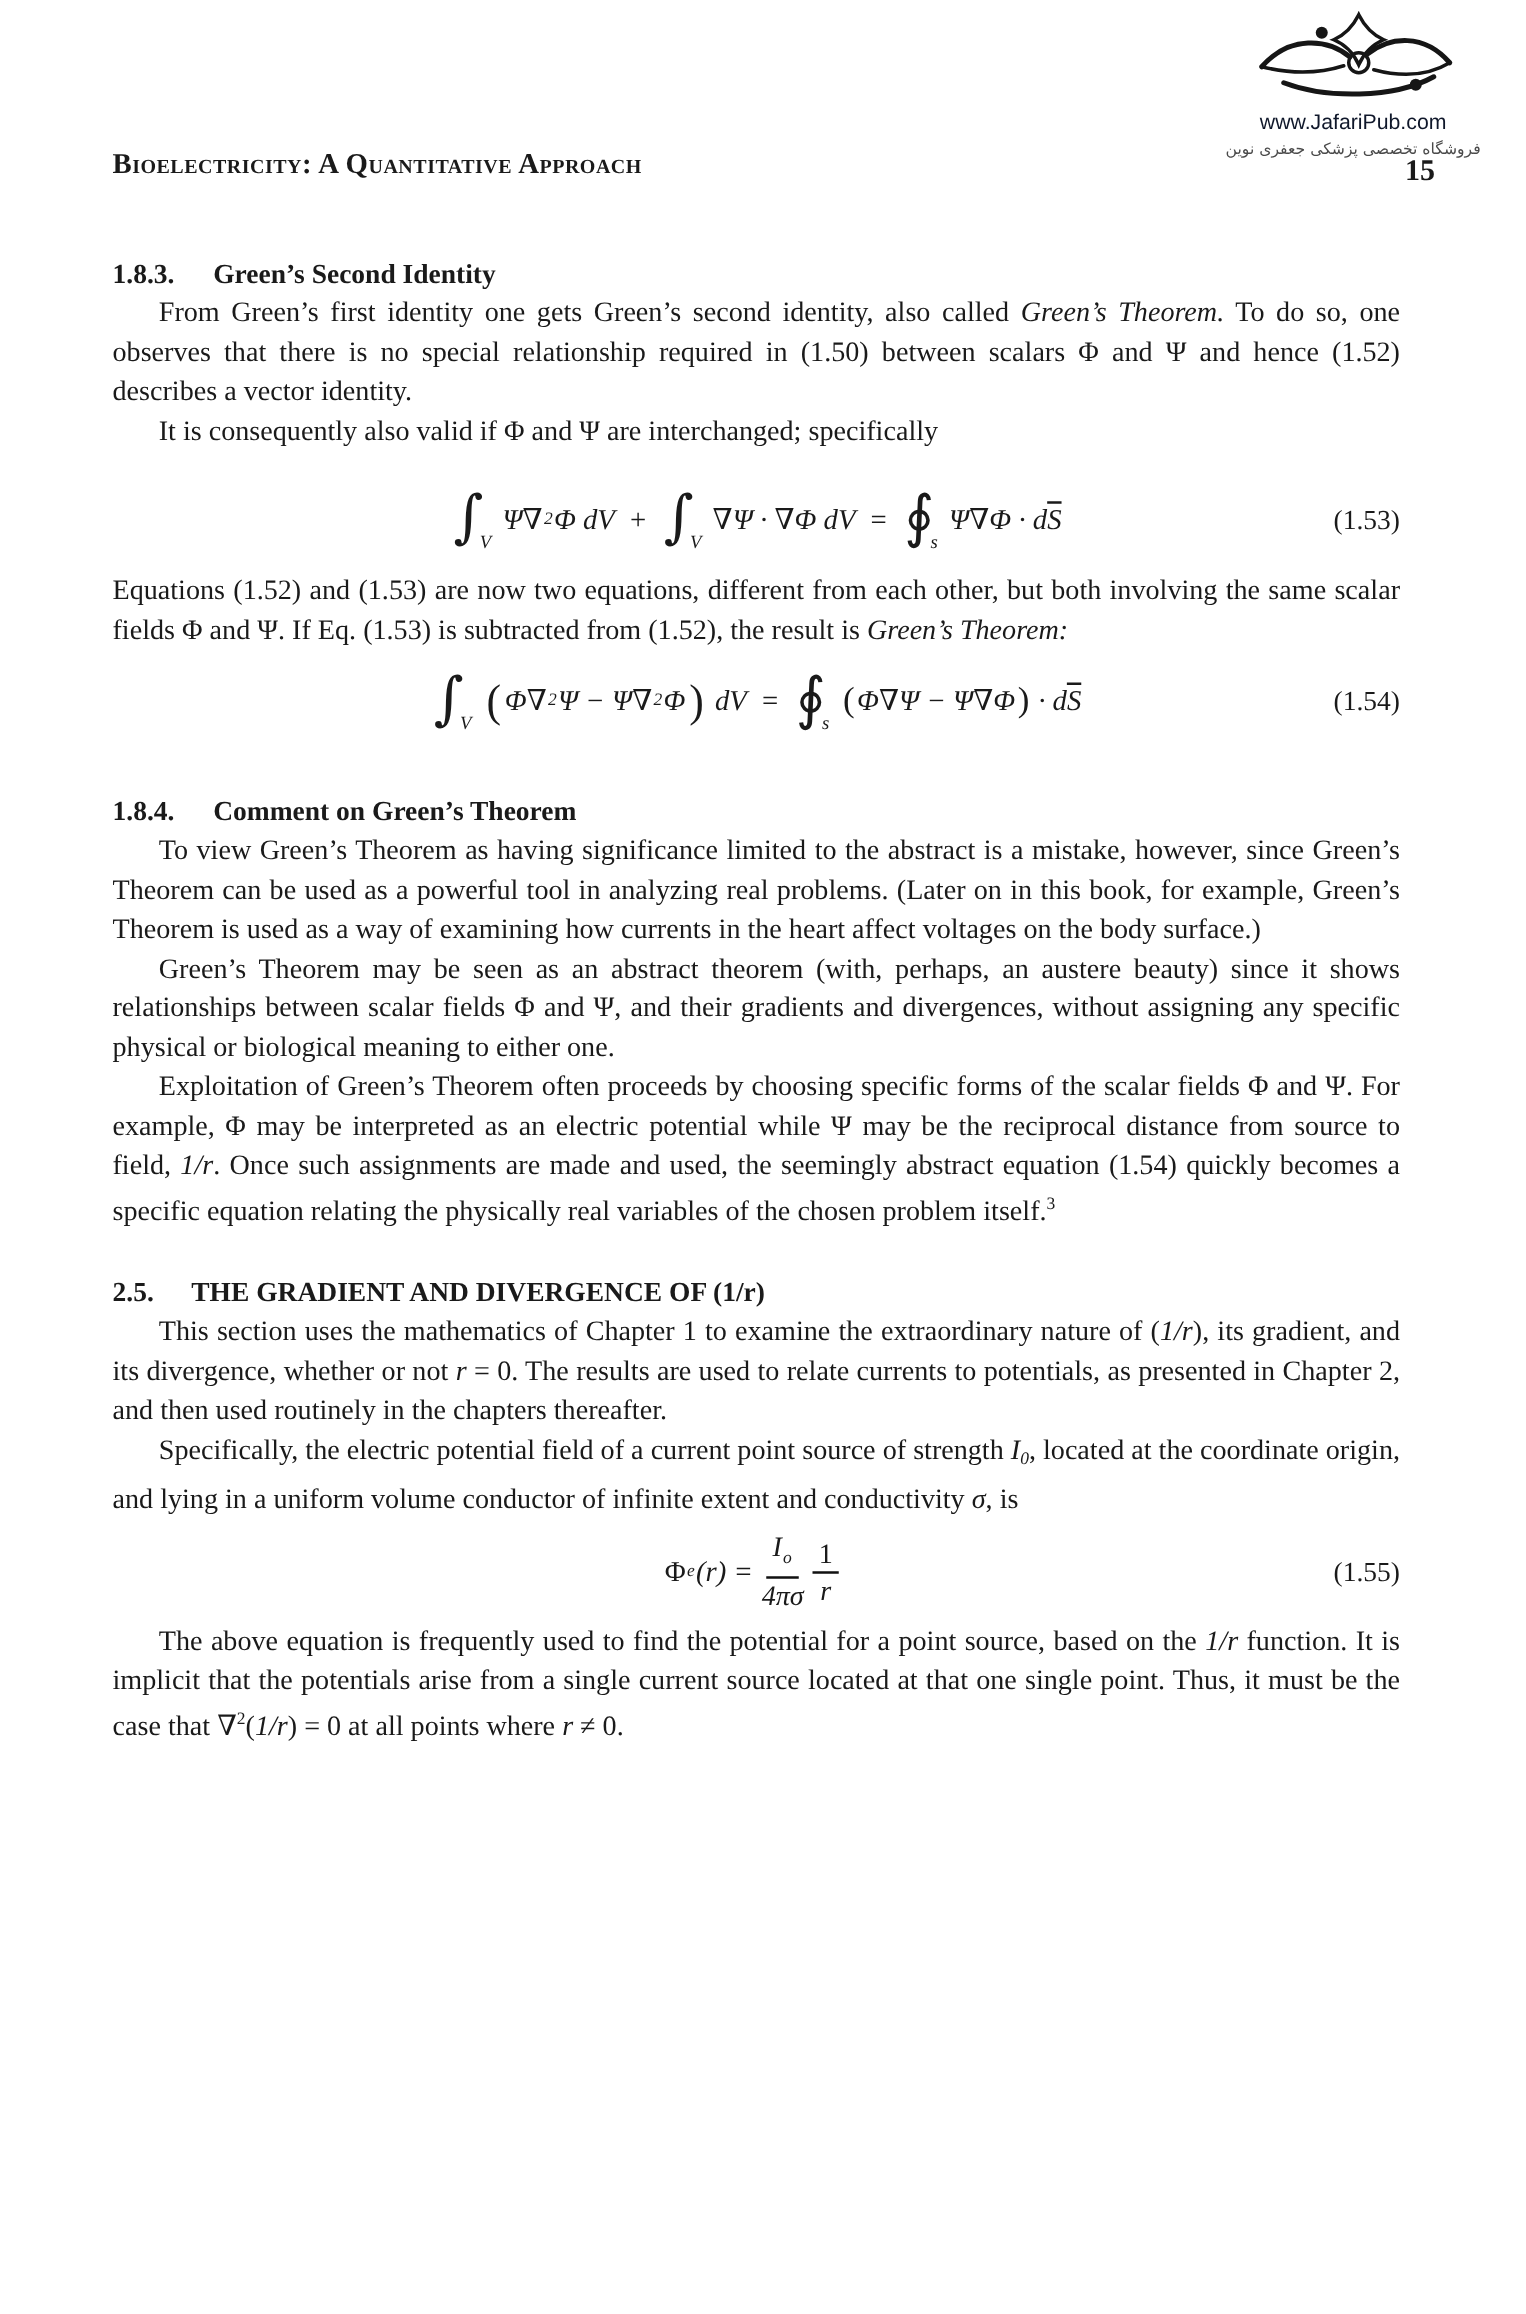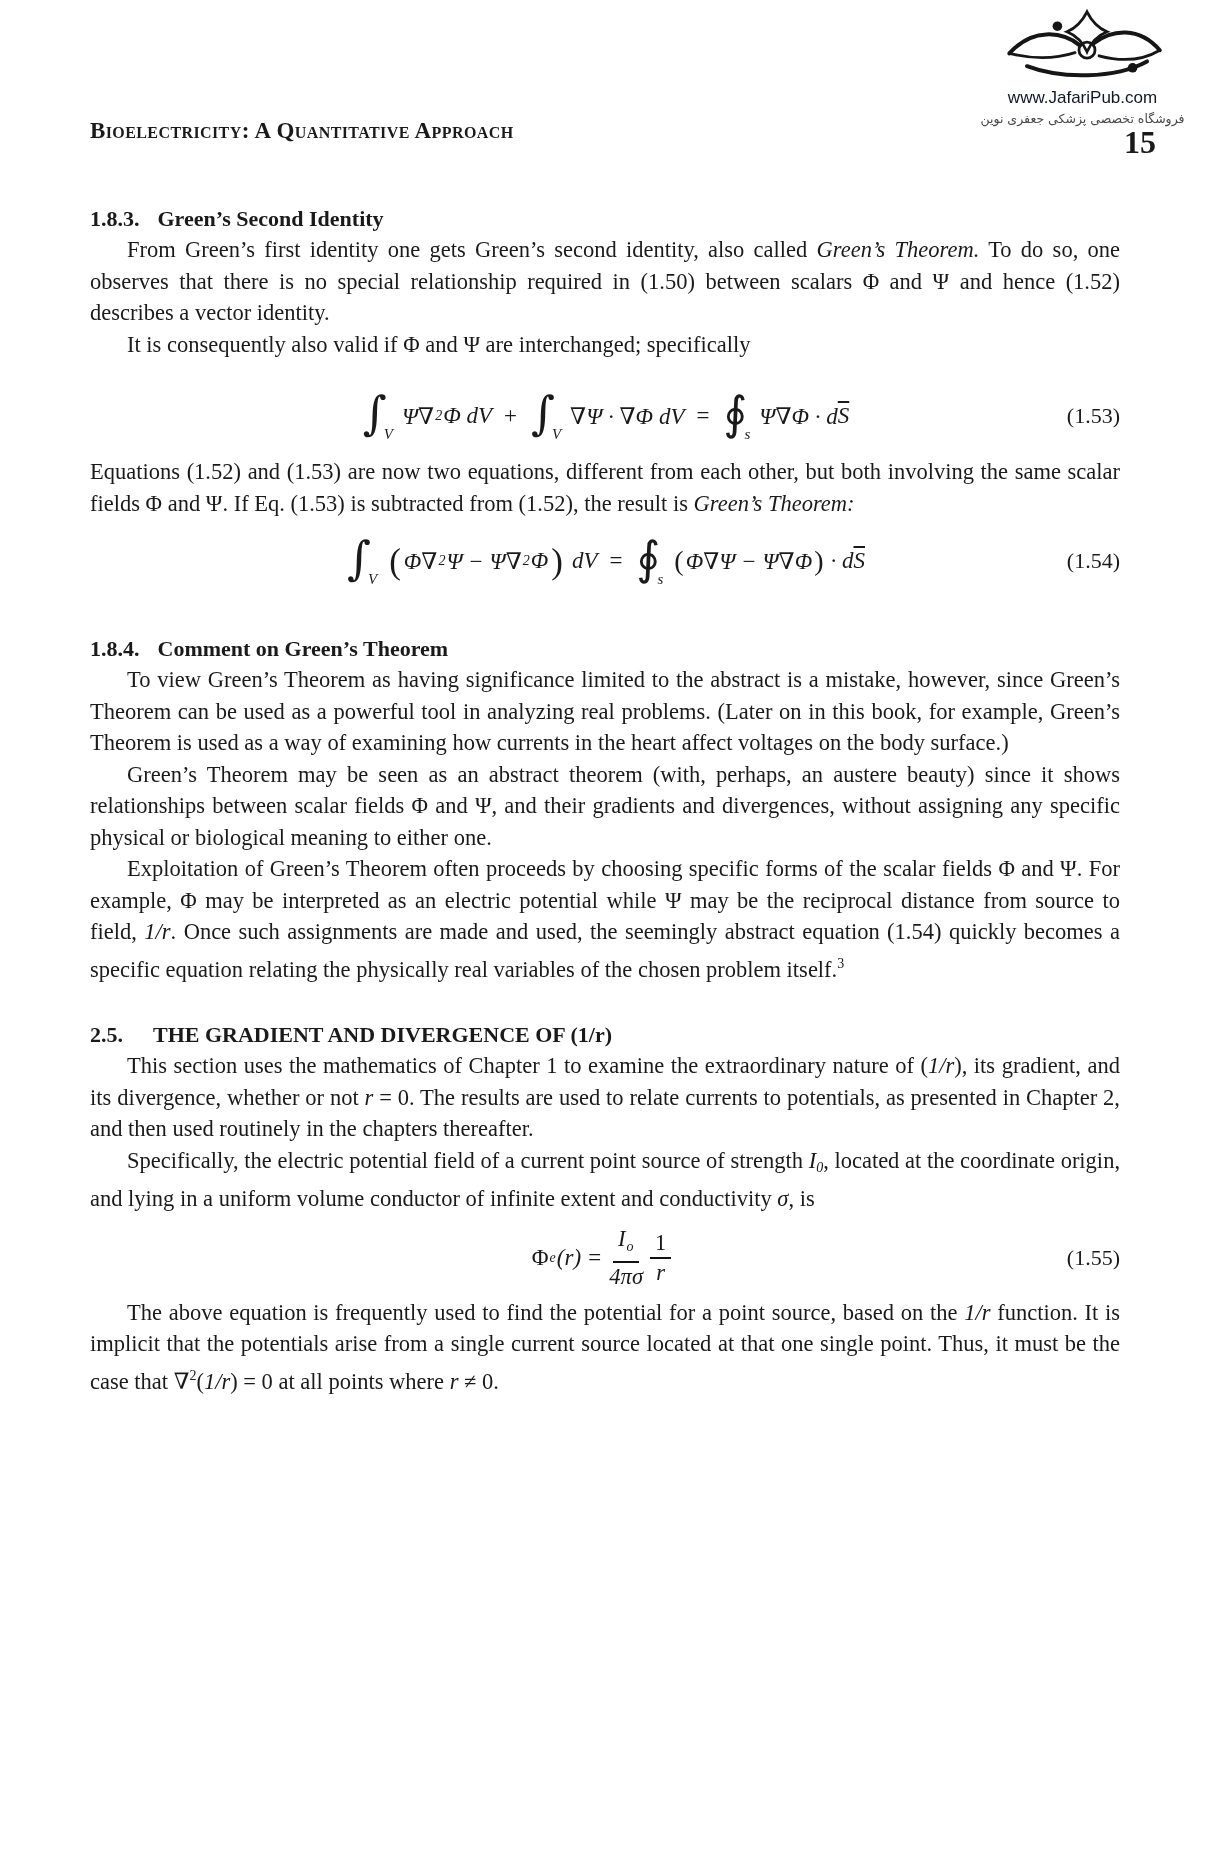--- a/index.html
+++ b/index.html
@@ -11,41 +11,41 @@
   }
 
   
   .running-head {
     position:absolute; left:90px; top:118px;
     font-weight:bold; font-variant:small-caps; font-size:23px; letter-spacing:.4px;
     white-space:nowrap;
   }
   .page-number {
     position:absolute; left:1124px; top:124px;
-    font-weight:bold; font-size:32px; z-index:2;
+    font-weight:bold; font-size:24px; z-index:2;
   }
   .logo-block {
     position:absolute; left:975px; top:8px; width:215px; text-align:center;
   }
   .logo-art { display:block; margin:0 auto; }
   .logo-web {
     color:#0f172a; font-family:"Liberation Sans","DejaVu Sans",sans-serif;
     font-size:17px; line-height:19px; margin-top:2px;
   }
   .logo-fa {
     color:#4a4a4a; font-family:"DejaVu Sans",sans-serif;
     font-size:12.5px; line-height:15px; margin-top:4px; direction:rtl;
   }
 
   
   .content {
     position:absolute; left:90px; top:0; width:1030px; display:flow-root;
   }
   .h-sub { margin:0; font-size:22px; font-weight:bold; line-height:31px; }
-  .h-sub .hnum { margin-right:18px; }
+  .h-sub .hnum { margin-right:31px; }
   .h-main { margin:0; font-size:22px; font-weight:bold; line-height:31px; }
   .h-main .hnum { margin-right:30px; }
   p.body {
     margin:0; font-size:22.5px; line-height:31.5px;
     text-align:justify; text-indent:37px;
   }
   p.noindent { text-indent:0; }
   p.body sup.fn { font-size:14px; vertical-align:9px; }
   p.body sub.vsub { font-size:14px; vertical-align:-4px; font-style:italic; }
   p.body sup.msup2 { font-size:14px; vertical-align:9px; }

